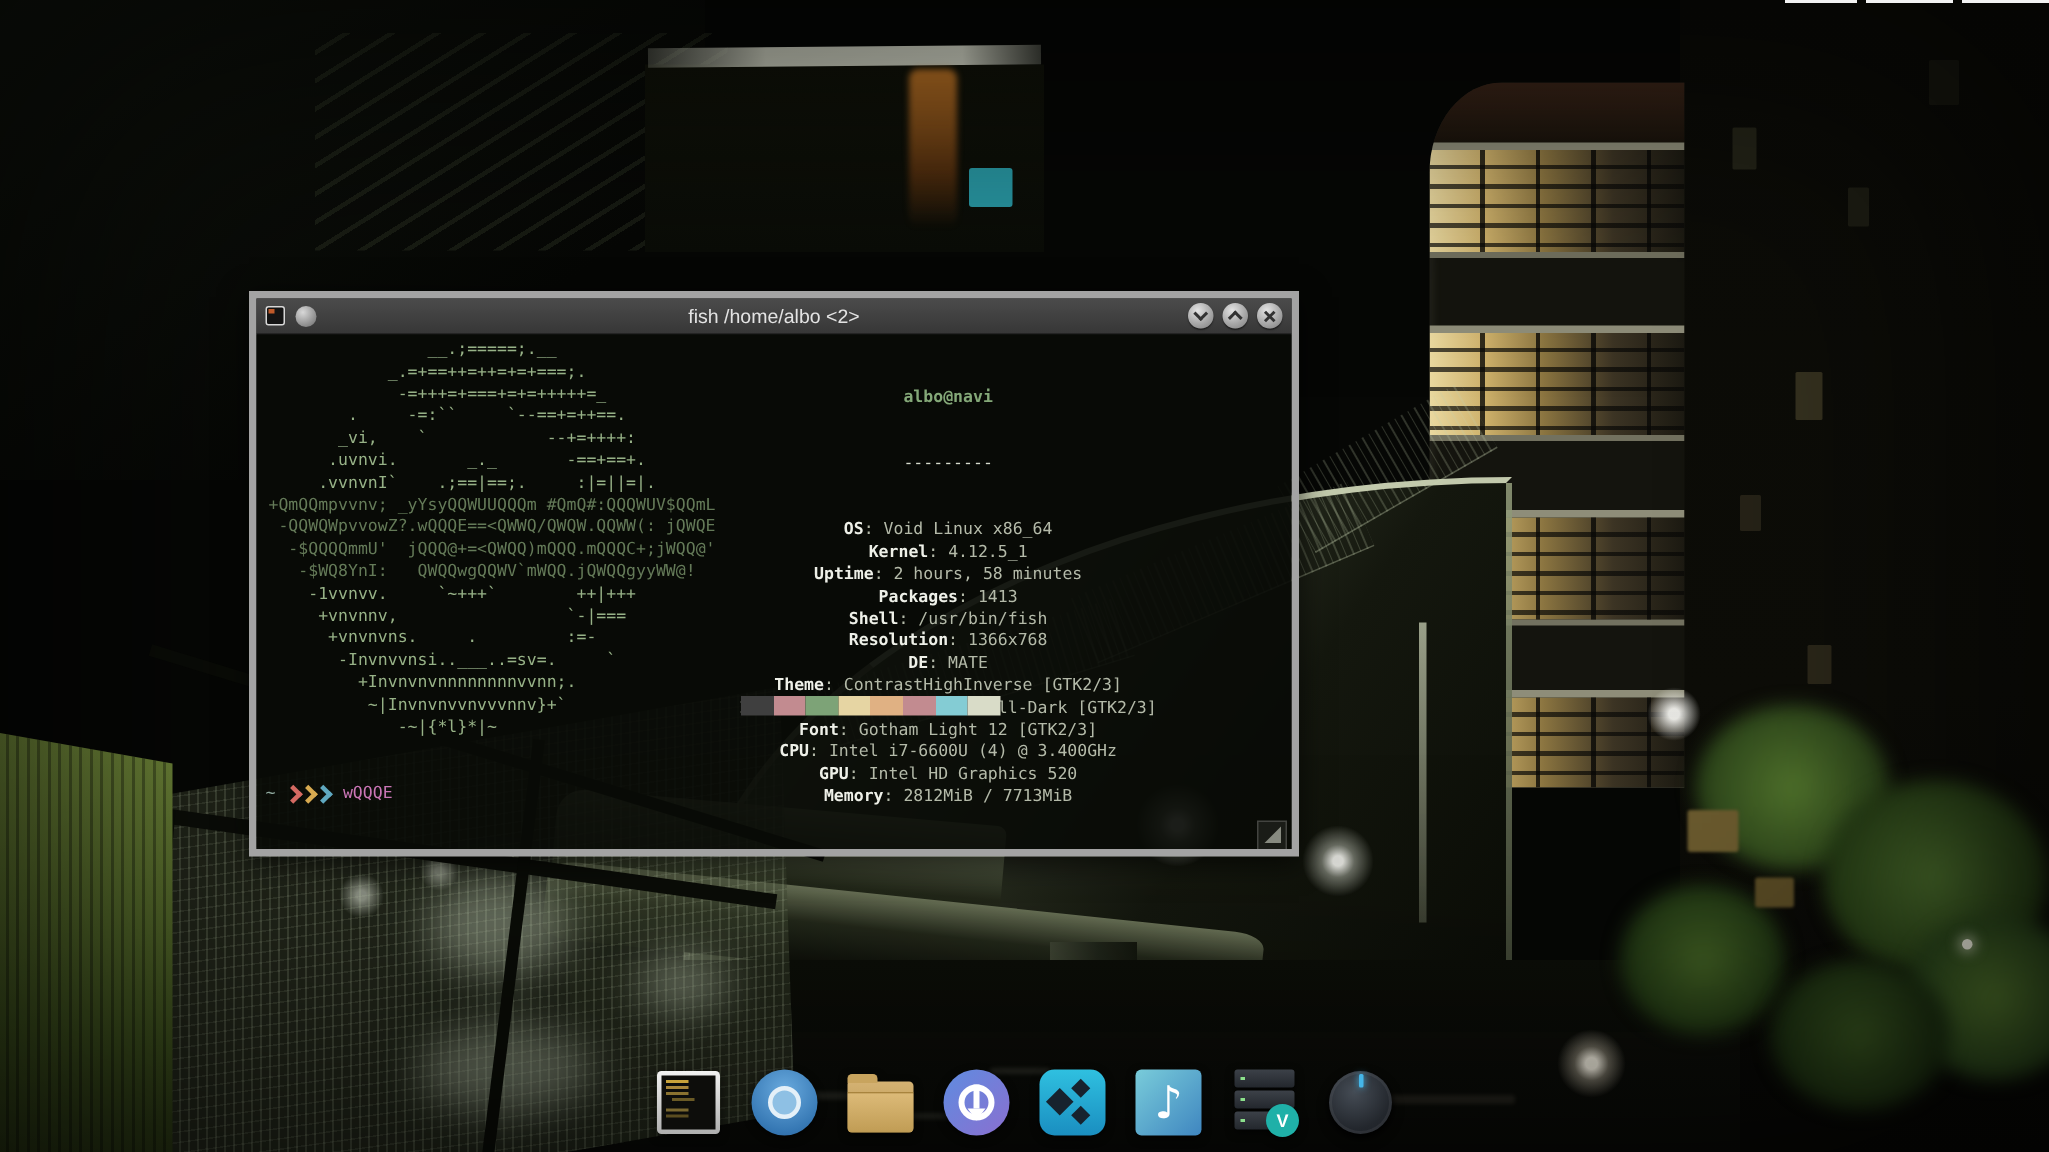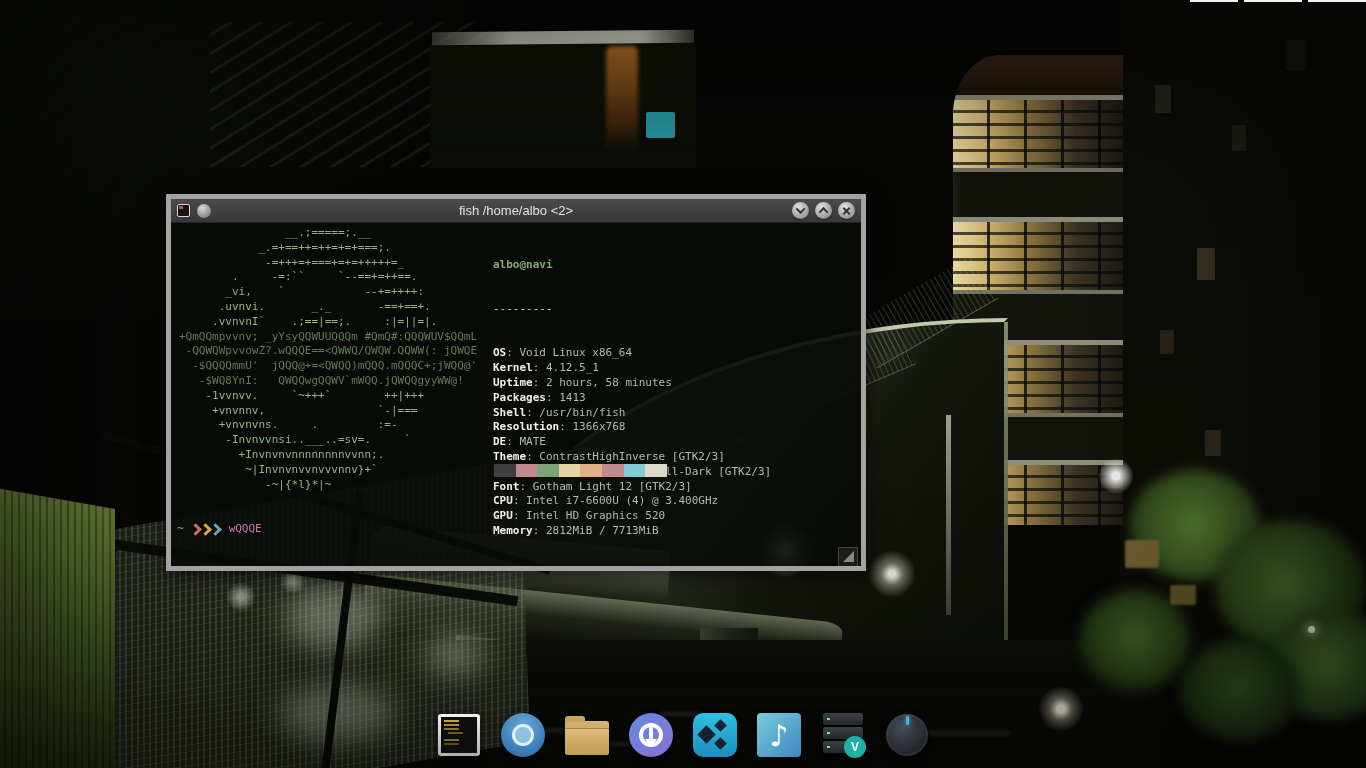--- a/index.html
+++ b/index.html
@@ -123,21 +123,21 @@
   .chev-up{transform:rotate(-135deg) translate(-1px,-1px);}
   .wb-x{position:relative;width:9px;height:9px;}
   .wb-x::before,.wb-x::after{content:"";position:absolute;left:0;top:3.5px;width:9px;height:2px;background:#333;}
   .wb-x::before{transform:rotate(45deg);}
   .wb-x::after{transform:rotate(-45deg);}
   .term-body{position:absolute;top:24px;left:0;right:0;bottom:0;background:rgba(9,11,7,.92);
     font-family:"DejaVu Sans Mono",monospace;font-size:11px;line-height:14.8px;overflow:hidden;}
   .ascii{position:absolute;left:8px;top:3px;white-space:pre;}
   .art-bright{color:#97b287;}
   .art-dim{color:#647a58;}
-  .fetch{position:absolute;left:322px;top:5px;white-space:pre;}
+  .fetch{position:absolute;left:322px;top:5px;white-space:pre;text-align:center;}
   .fetch-userhost{color:#84a878;font-weight:bold;}
   .fetch-sep{color:#d5dacb;}
   .fetch-label{color:#eef0e8;font-weight:bold;}
   .fetch-value{color:#b4baa9;}
   .palette{position:absolute;left:323px;top:241px;font-size:0;}
   .swatch{display:inline-block;width:21.6px;height:13px;}
   .prompt{position:absolute;left:6px;top:299px;display:flex;align-items:center;}
   .prompt-cwd{color:#8fa89e;margin-right:7px;}
   .chev{display:inline-block;width:6px;height:6px;border-top:3px solid;border-right:3px solid;
     transform:rotate(45deg);margin-right:1px;}

